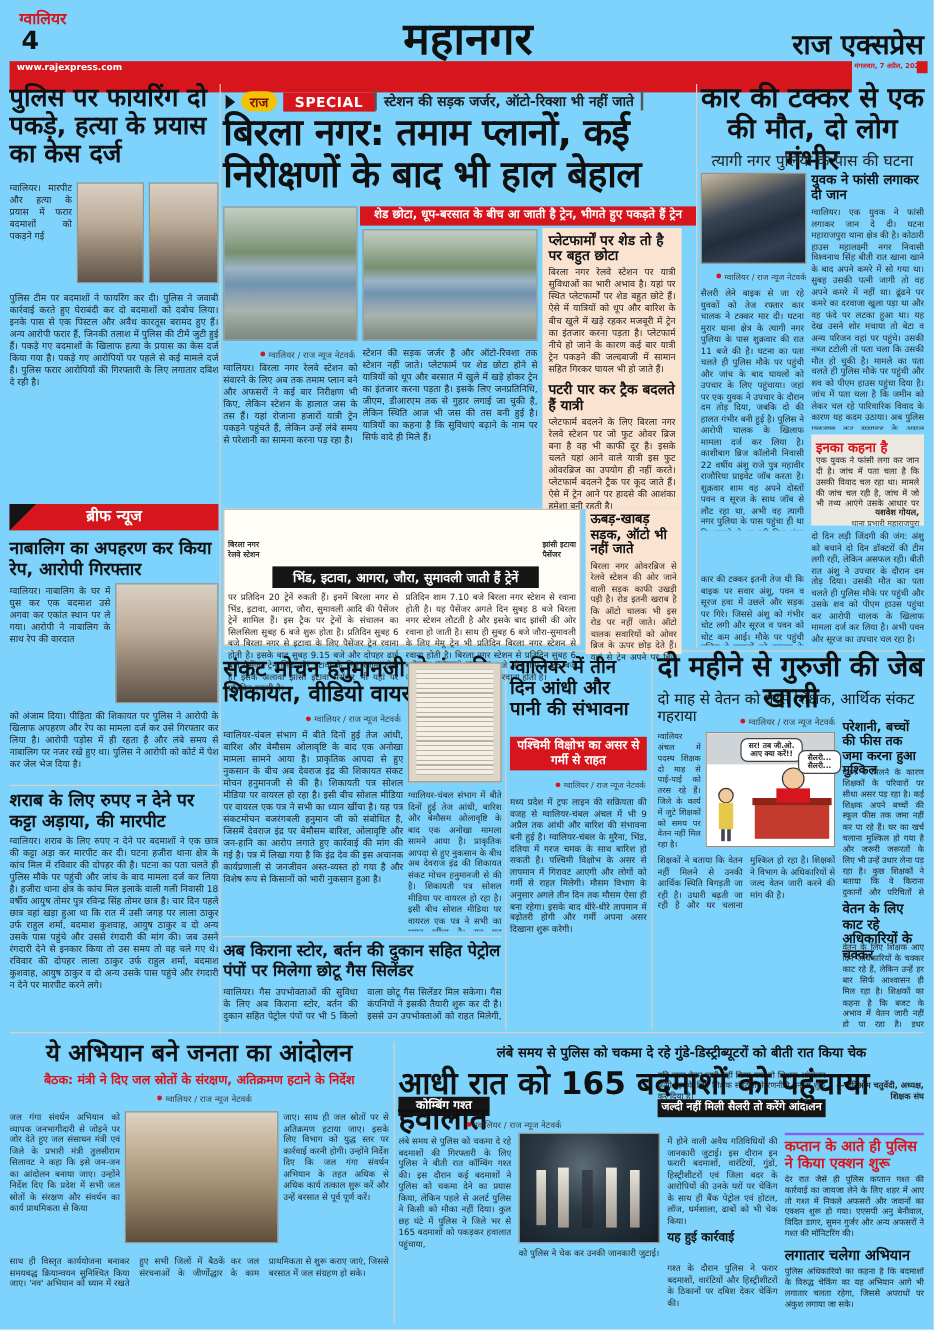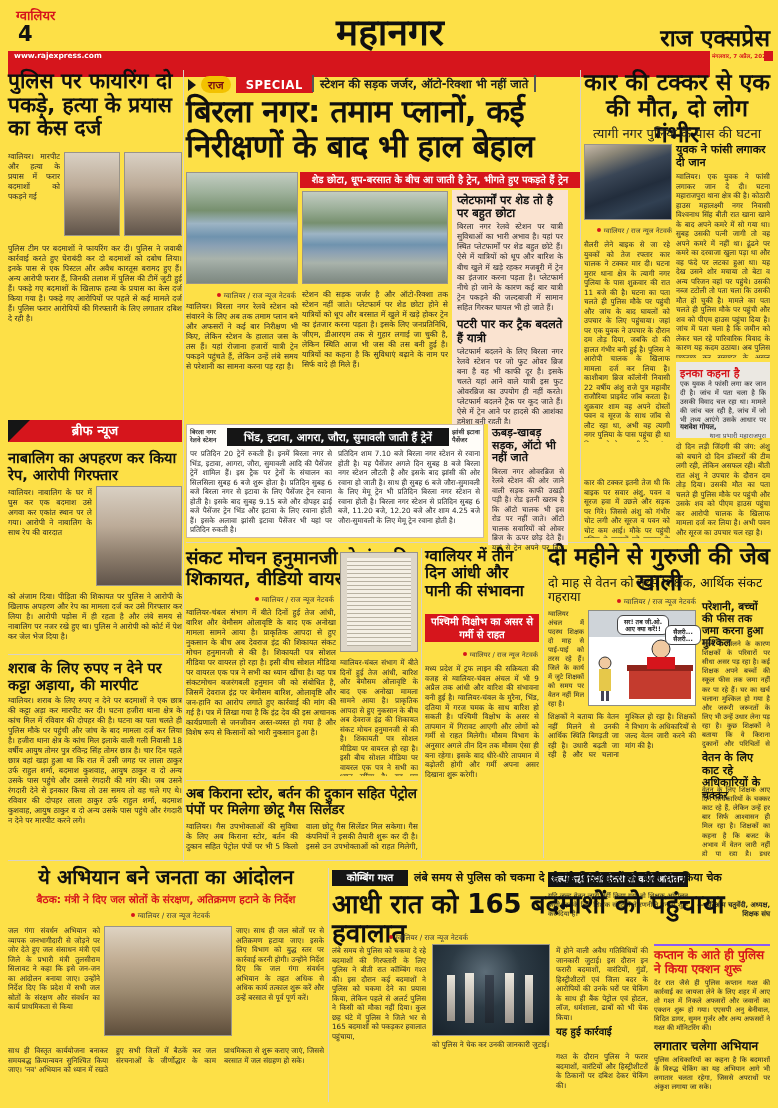--- a/index.html
+++ b/index.html
@@ -1,30 +1,30 @@
 <!DOCTYPE html>
 <html><head>
 <meta charset="utf-8">
 <style>
   html,body{margin:0;padding:0;background:#e8e6e0;}
-  .page{position:relative;width:778px;height:1108px;background:#fde047;margin:0 auto;
+  .page{position:relative;width:778px;height:1108px;background:#7dd3fc;margin:0 auto;
         font-family:"DejaVu Sans","Liberation Sans",sans-serif;overflow:hidden;}
   .abs{position:absolute;box-sizing:border-box;}
   .h{font-weight:700;color:#101010;line-height:1.12;}
   .t{font-size:7.6px;line-height:1.32;text-align:justify;color:#262626;overflow:hidden;}
   .by{font-size:7.2px;font-weight:400;color:#3a3a3a;white-space:nowrap;overflow:hidden;text-align:right;}
   .dot{display:inline-block;width:4px;height:4px;border-radius:50%;background:#d6151c;margin-right:3px;vertical-align:1px;}
   .vr{position:absolute;width:1px;background:#d9d2c4;}
   .hr{position:absolute;height:1px;background:#d9d2c4;}
   .ph{position:absolute;border:1px solid #99948a;box-sizing:border-box;}
   .redbox{background:#d6151c;color:#fff;font-weight:700;}
   .peach{background:#fae3d0;}
   .subhl{font-weight:700;color:#111;line-height:1.15;}
   .quotebox{background:#ebe8e2;}
-  .blackstrip{background:#151515;color:#fff;font-weight:700;}
+  .blackstrip{background:#151515;color:#fff;font-weight:700;margin-top:44px;}
   .cartoon{background:#fff;border:1px solid #8d8d84;}
   .bubble{position:absolute;background:#fff;border:1px solid #444;border-radius:6px;
           font-size:6.2px;line-height:1.15;padding:2px 3px;color:#222;font-weight:700;text-align:center;}
   .station{background:linear-gradient(180deg,#c3cdc2 0%,#9db09a 18%,#77906f 34%,#9db4c4 46%,#6f93ae 58%,#8aa0b4 66%,#a9b3ab 78%,#8f9a93 90%,#7d8880 100%);}
   .carph{background:linear-gradient(160deg,#c7b9a8 0%,#8a8576 18%,#3a4656 38%,#222d3c 60%,#314052 78%,#1a2330 100%);}
   .mug{background:linear-gradient(180deg,#d9d0c3 0%,#bcab98 40%,#8d7d6c 70%,#60544a 100%);}
   .letter{background:#ddd6c8;}
   .letter:before{content:"";position:absolute;left:8%;top:5%;width:84%;height:90%;
      background:repeating-linear-gradient(180deg,#f4efe4 0 3px,#b9b2a2 3px 4px);}
   .meeting{background:linear-gradient(180deg,#ded3c2 0%,#c2ae94 30%,#9c8a70 60%,#76644e 85%,#5d4d3b 100%);}
@@ -119,21 +119,21 @@
   <div class="ph carph" style="left:584px;top:144px;width:88px;height:76px;"></div>
   <div class="abs by" style="left:584px;top:226px;width:88px;white-space:normal;font-size:6.8px;"><span class="dot"></span><span>ग्वालियर / राज न्यूज नेटवर्क</span></div>
   <div class="abs t" style="left:584px;top:240px;width:86px;height:202px;font-size:7.2px;">सैलरी लेने बाइक से जा रहे युवकों को तेज रफ्तार कार चालक ने टक्कर मार दी। घटना मुरार थाना क्षेत्र के त्यागी नगर पुलिया के पास शुक्रवार की रात 11 बजे की है। घटना का पता चलते ही पुलिस मौके पर पहुंची और जांच के बाद घायलों को उपचार के लिए पहुंचाया। जहां पर एक युवक ने उपचार के दौरान दम तोड़ दिया, जबकि दो की हालत गंभीर बनी हुई है। पुलिस ने आरोपी चालक के खिलाफ मामला दर्ज कर लिया है। काशीबाग ब्रिज कॉलोनी निवासी 22 वर्षीय अंशु राजे पुत्र महावीर राजौरिया प्राइवेट जॉब करता है। शुक्रवार शाम वह अपने दोस्तों पवन व सूरज के साथ जॉब से लौट रहा था, अभी वह त्यागी नगर पुलिया के पास पहुंचा ही था कि सामने से आ रही बिना नंबर कार क्रमांक एमपी 04 सीयू 9284 के चालक ने लापरवाही से अपना वाहन चलाते हुए उनकी बाइक में टक्कर मार दी।</div>
   <div class="abs t" style="left:584px;top:478px;width:86px;height:60px;font-size:7.2px;">कार की टक्कर इतनी तेज थी कि बाइक पर सवार अंशु, पवन व सूरज हवा में उछले और सड़क पर गिरे। जिससे अंशु को गंभीर चोट लगी और सूरज व पवन को चोट कम आई। मौके पर पहुंची पुलिस ने घायलों को उपचार के लिए पहुंचा दिया।</div>
 
   <div class="abs subhl" style="left:676px;top:144px;width:94px;font-size:11px;">युवक ने फांसी लगाकर दी जान</div>
   <div class="abs t" style="left:676px;top:172px;width:94px;height:186px;font-size:7.2px;">ग्वालियर। एक युवक ने फांसी लगाकर जान दे दी। घटना महाराजपुरा थाना क्षेत्र की है। कोठारी हाउस महालक्ष्मी नगर निवासी विश्वनाथ सिंह बीती रात खाना खाने के बाद अपने कमरे में सो गया था। सुबह उसकी पत्नी जागी तो वह अपने कमरे में नहीं था। ढूंढने पर कमरे का दरवाजा खुला पड़ा था और वह फंदे पर लटका हुआ था। यह देख उसने शोर मचाया तो बेटा व अन्य परिजन वहां पर पहुंचे। उसकी नब्ज टटोली तो पता चला कि उसकी मौत हो चुकी है। मामले का पता चलते ही पुलिस मौके पर पहुंची और शव को पीएम हाउस पहुंचा दिया है। जांच में पता चला है कि जमीन को लेकर चल रहे पारिवारिक विवाद के कारण यह कदम उठाया। अब पुलिस पूछताछ कर सुसाइड के असल कारण का पता लगाने में जुट गई है।</div>
   <div class="abs quotebox" style="left:676px;top:362px;width:94px;height:76px;padding:3px 4px;">
     <div style="color:#d6151c;font-weight:700;font-size:11px;">इनका कहना है</div>
     <div class="t" style="height:42px;font-size:6.9px;">एक युवक ने फांसी लगा कर जान दी है। जांच में पता चला है कि उसकी विवाद चल रहा था। मामले की जांच चल रही है, जांच में जो भी तथ्य आएंगे उसके आधार पर कार्रवाई की जाएगी।</div>
-    <div style="font-size:6.9px;font-weight:700;color:#222;"><span>यशवेश गोयल,</span></div>
+    <div style="font-size:6.9px;font-weight:700;text-align:right;color:#222;"><span>यशवेश गोयल,</span></div>
     <div style="font-size:6.6px;text-align:right;color:#444;">थाना प्रभारी महाराजपुरा</div>
   </div>
   <div class="abs t" style="left:676px;top:442px;width:94px;height:96px;font-size:7.2px;">दो दिन लड़ी जिंदगी की जंग: अंशु को बचाने दो दिन डॉक्टरों की टीम लगी रही, लेकिन असफल रही। बीती रात अंशु ने उपचार के दौरान दम तोड़ दिया। उसकी मौत का पता चलते ही पुलिस मौके पर पहुंची और उसके शव को पीएम हाउस पहुंचा कर आरोपी चालक के खिलाफ मामला दर्ज कर लिया है। अभी पवन और सूरज का उपचार चल रहा है।</div>
 
   <div class="abs h" style="left:186px;top:548px;width:232px;font-size:18.5px;">संकट मोचन हनुमानजी से इंद्र की शिकायत, वीडियो वायरल</div>
   <div class="abs by" style="left:214px;top:594px;width:120px;"><span class="dot"></span><span>ग्वालियर / राज न्यूज नेटवर्क</span></div>
   <div class="ph letter" style="left:340px;top:552px;width:78px;height:100px;"></div>
   <div class="abs t" style="left:186px;top:608px;width:150px;height:168px;">ग्वालियर-चंबल संभाग में बीते दिनों हुई तेज आंधी, बारिश और बेमौसम ओलावृष्टि के बाद एक अनोखा मामला सामने आया है। प्राकृतिक आपदा से हुए नुकसान के बीच अब देवराज इंद्र की शिकायत संकट मोचन हनुमानजी से की है। शिकायती पत्र सोशल मीडिया पर वायरल हो रहा है। इसी बीच सोशल मीडिया पर वायरल एक पत्र ने सभी का ध्यान खींचा है। यह पत्र संकटमोचन बजरंगबली हनुमान जी को संबोधित है, जिसमें देवराज इंद्र पर बेमौसम बारिश, ओलावृष्टि और जन-हानि का आरोप लगाते हुए कार्रवाई की मांग की गई है। पत्र में लिखा गया है कि इंद्र देव की इस अचानक कार्यप्रणाली से जनजीवन अस्त-व्यस्त हो गया है और विशेष रूप से किसानों को भारी नुकसान हुआ है।</div>
   <div class="abs t" style="left:340px;top:658px;width:78px;height:118px;font-size:7.2px;">ग्वालियर-चंबल संभाग में बीते दिनों हुई तेज आंधी, बारिश और बेमौसम ओलावृष्टि के बाद एक अनोखा मामला सामने आया है। प्राकृतिक आपदा से हुए नुकसान के बीच अब देवराज इंद्र की शिकायत संकट मोचन हनुमानजी से की है। शिकायती पत्र सोशल मीडिया पर वायरल हो रहा है। इसी बीच सोशल मीडिया पर वायरल एक पत्र ने सभी का ध्यान खींचा है। यह पत्र संकटमोचन बजरंगबली हनुमान जी को संबोधित है, जिसमें देवराज इंद्र पर बेमौसम बारिश, ओलावृष्टि और जन-हानि का आरोप लगाते हुए कार्रवाई की मांग की गई है। पत्र में लिखा गया है कि इंद्र देव की इस अचानक कार्यप्रणाली से जनजीवन अस्त-व्यस्त हो गया है और विशेष रूप से किसानों को भारी नुकसान हुआ है।</div>
 

